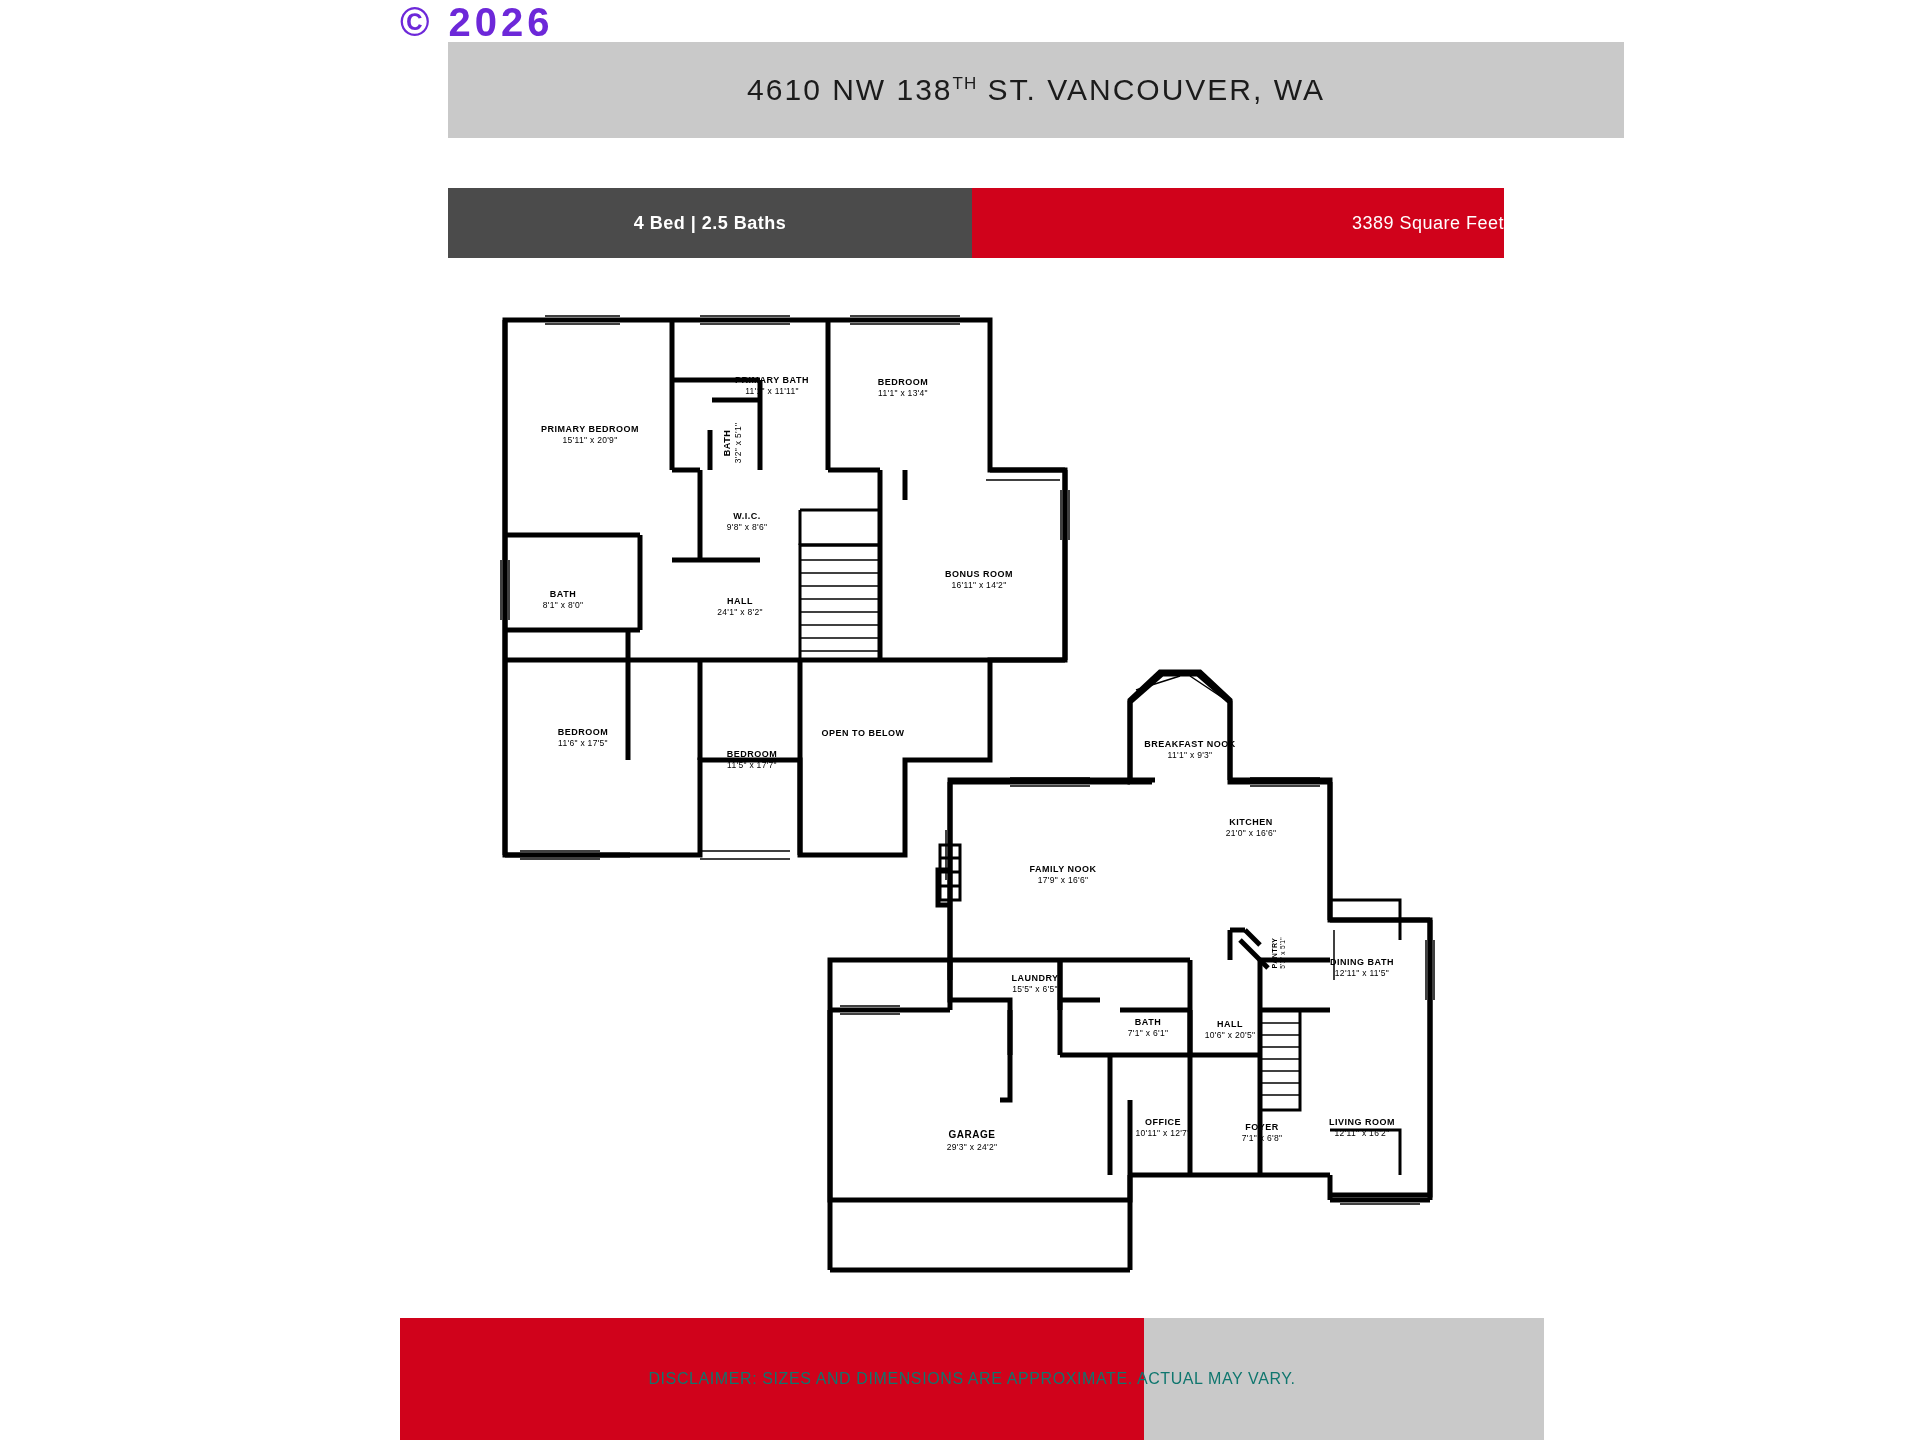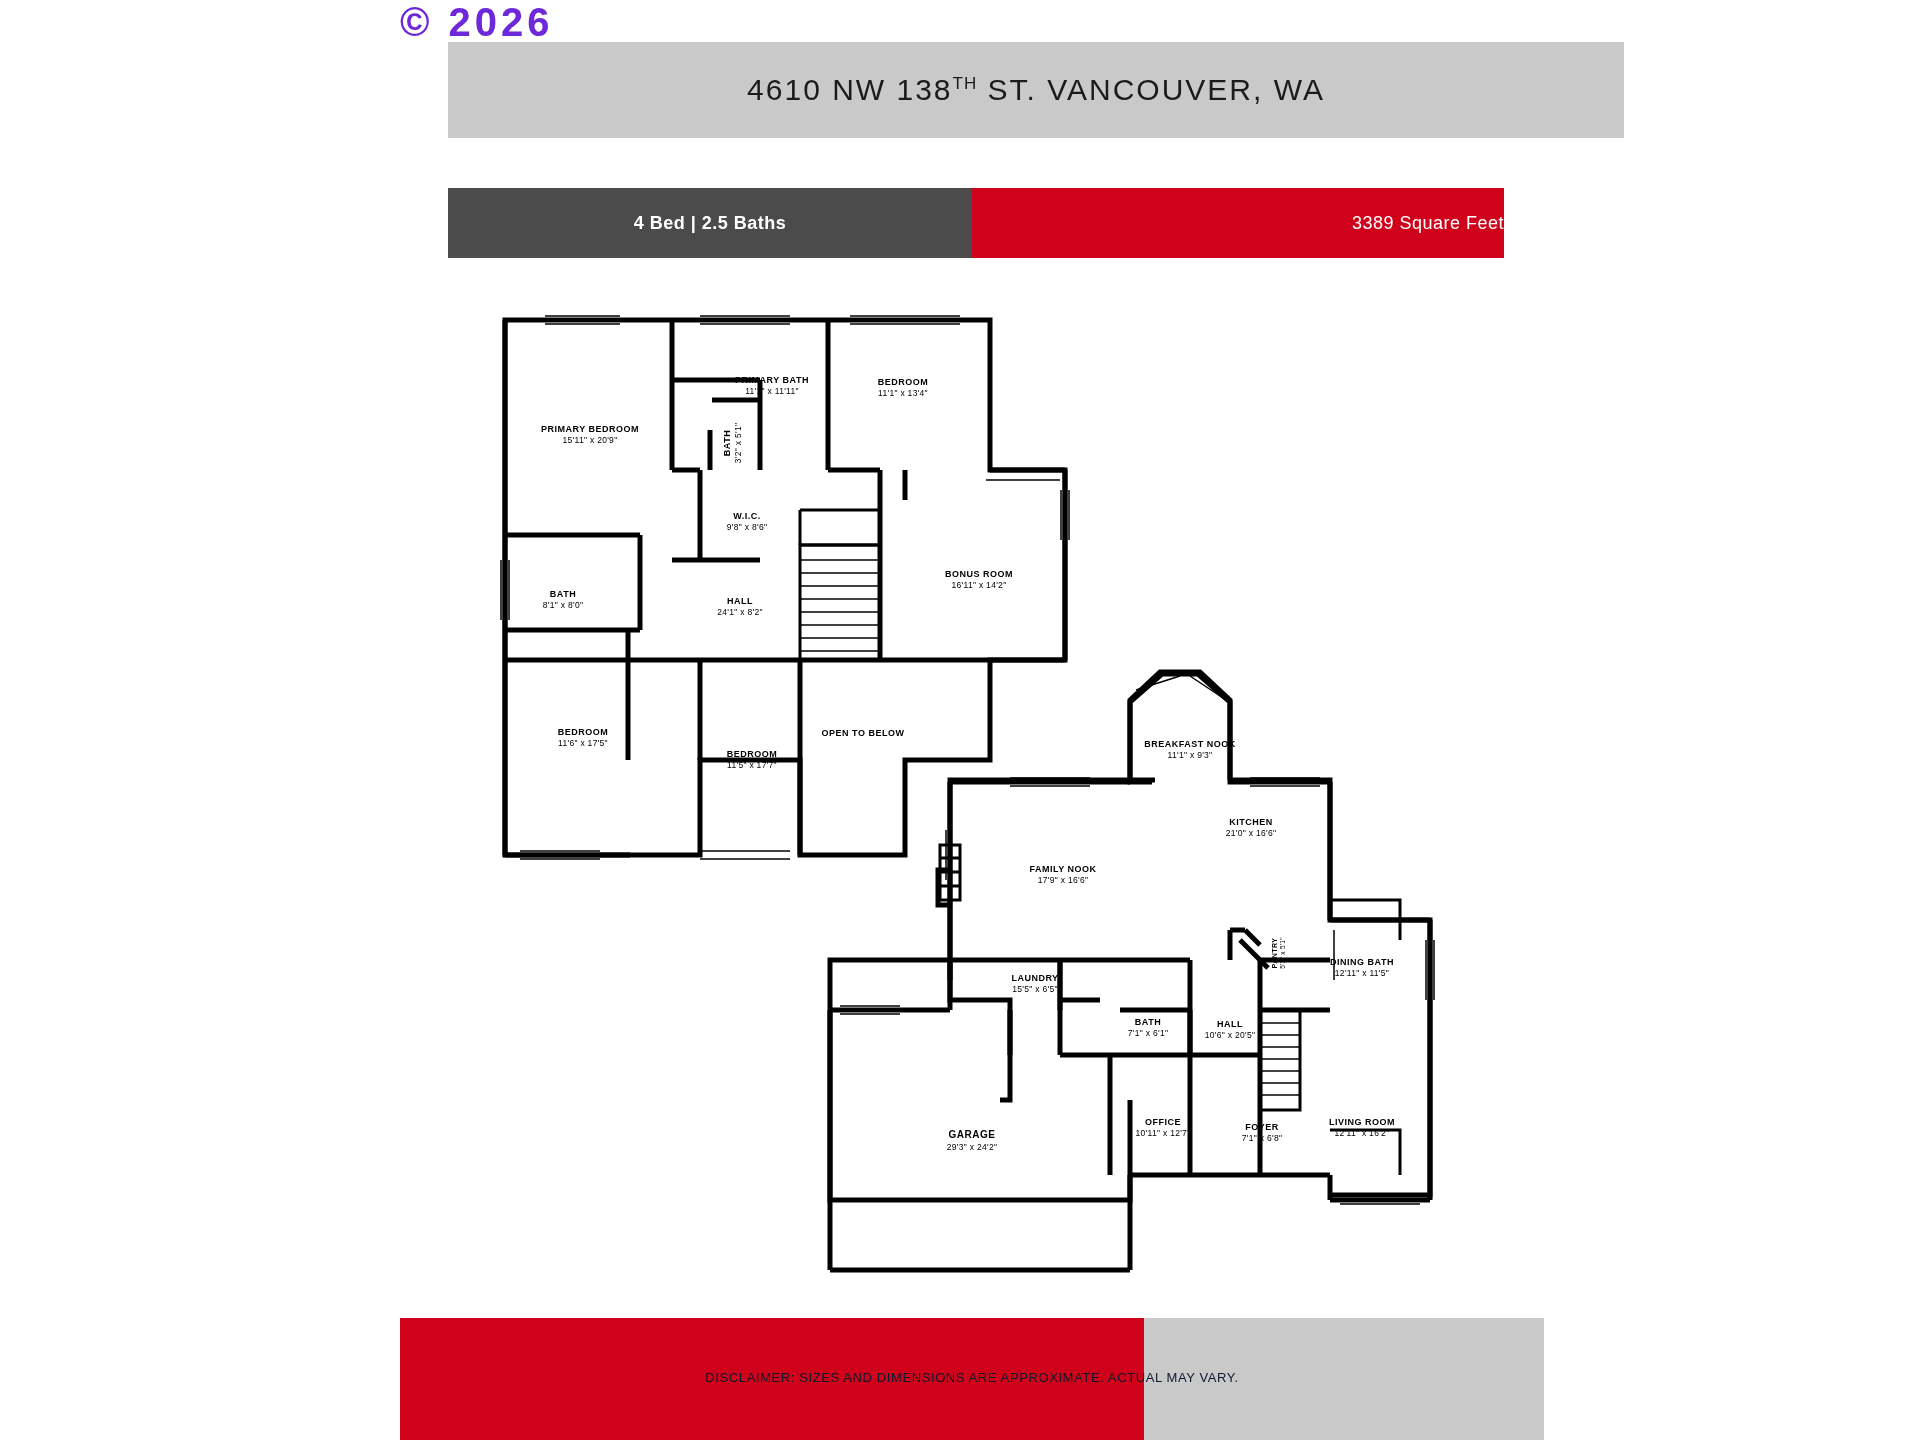--- a/index.html
+++ b/index.html
@@ -23,21 +23,21 @@
   .sub-left{flex:0 0 524px;background:#4b4b4b;display:flex;align-items:center;justify-content:center;}
   .sub-right{flex:1;background:#d0021b;display:flex;align-items:center;justify-content:flex-end;}
   .sub-left span{color:#fff;font-size:18px;font-weight:700;letter-spacing:.5px;}
   .sub-right span{color:#fff;font-size:18px;font-weight:400;letter-spacing:.5px;}
 
   .footer{position:absolute;left:400px;top:1318px;width:1144px;height:122px;display:flex;}
   .footer-red{flex:0 0 744px;background:#d0021b;}
   .footer-grey{flex:1;background:#c9c9c9;}
   .footer-text{
     position:absolute;left:400px;top:1370px;width:1144px;text-align:center;
-    font-size:13px;color:#0f172a;letter-spacing:.6px;
+    font-size:16px;color:#0f766e;letter-spacing:.6px;
   }
 
   .plan{position:absolute;left:0;top:0;width:1920px;height:1440px;}
 
   .label{position:absolute;text-align:center;color:#000;font-size:9.5px;line-height:1.35;letter-spacing:.3px;white-space:nowrap;}
   .label .nm{font-weight:700;font-size:9px;letter-spacing:.5px;}
   .label .dm{font-size:8.5px;}
   .label.big .nm{font-size:10px;}
   .vert{transform:translate(-50%,-50%) rotate(-90deg);transform-origin:center center;}
 </style>

